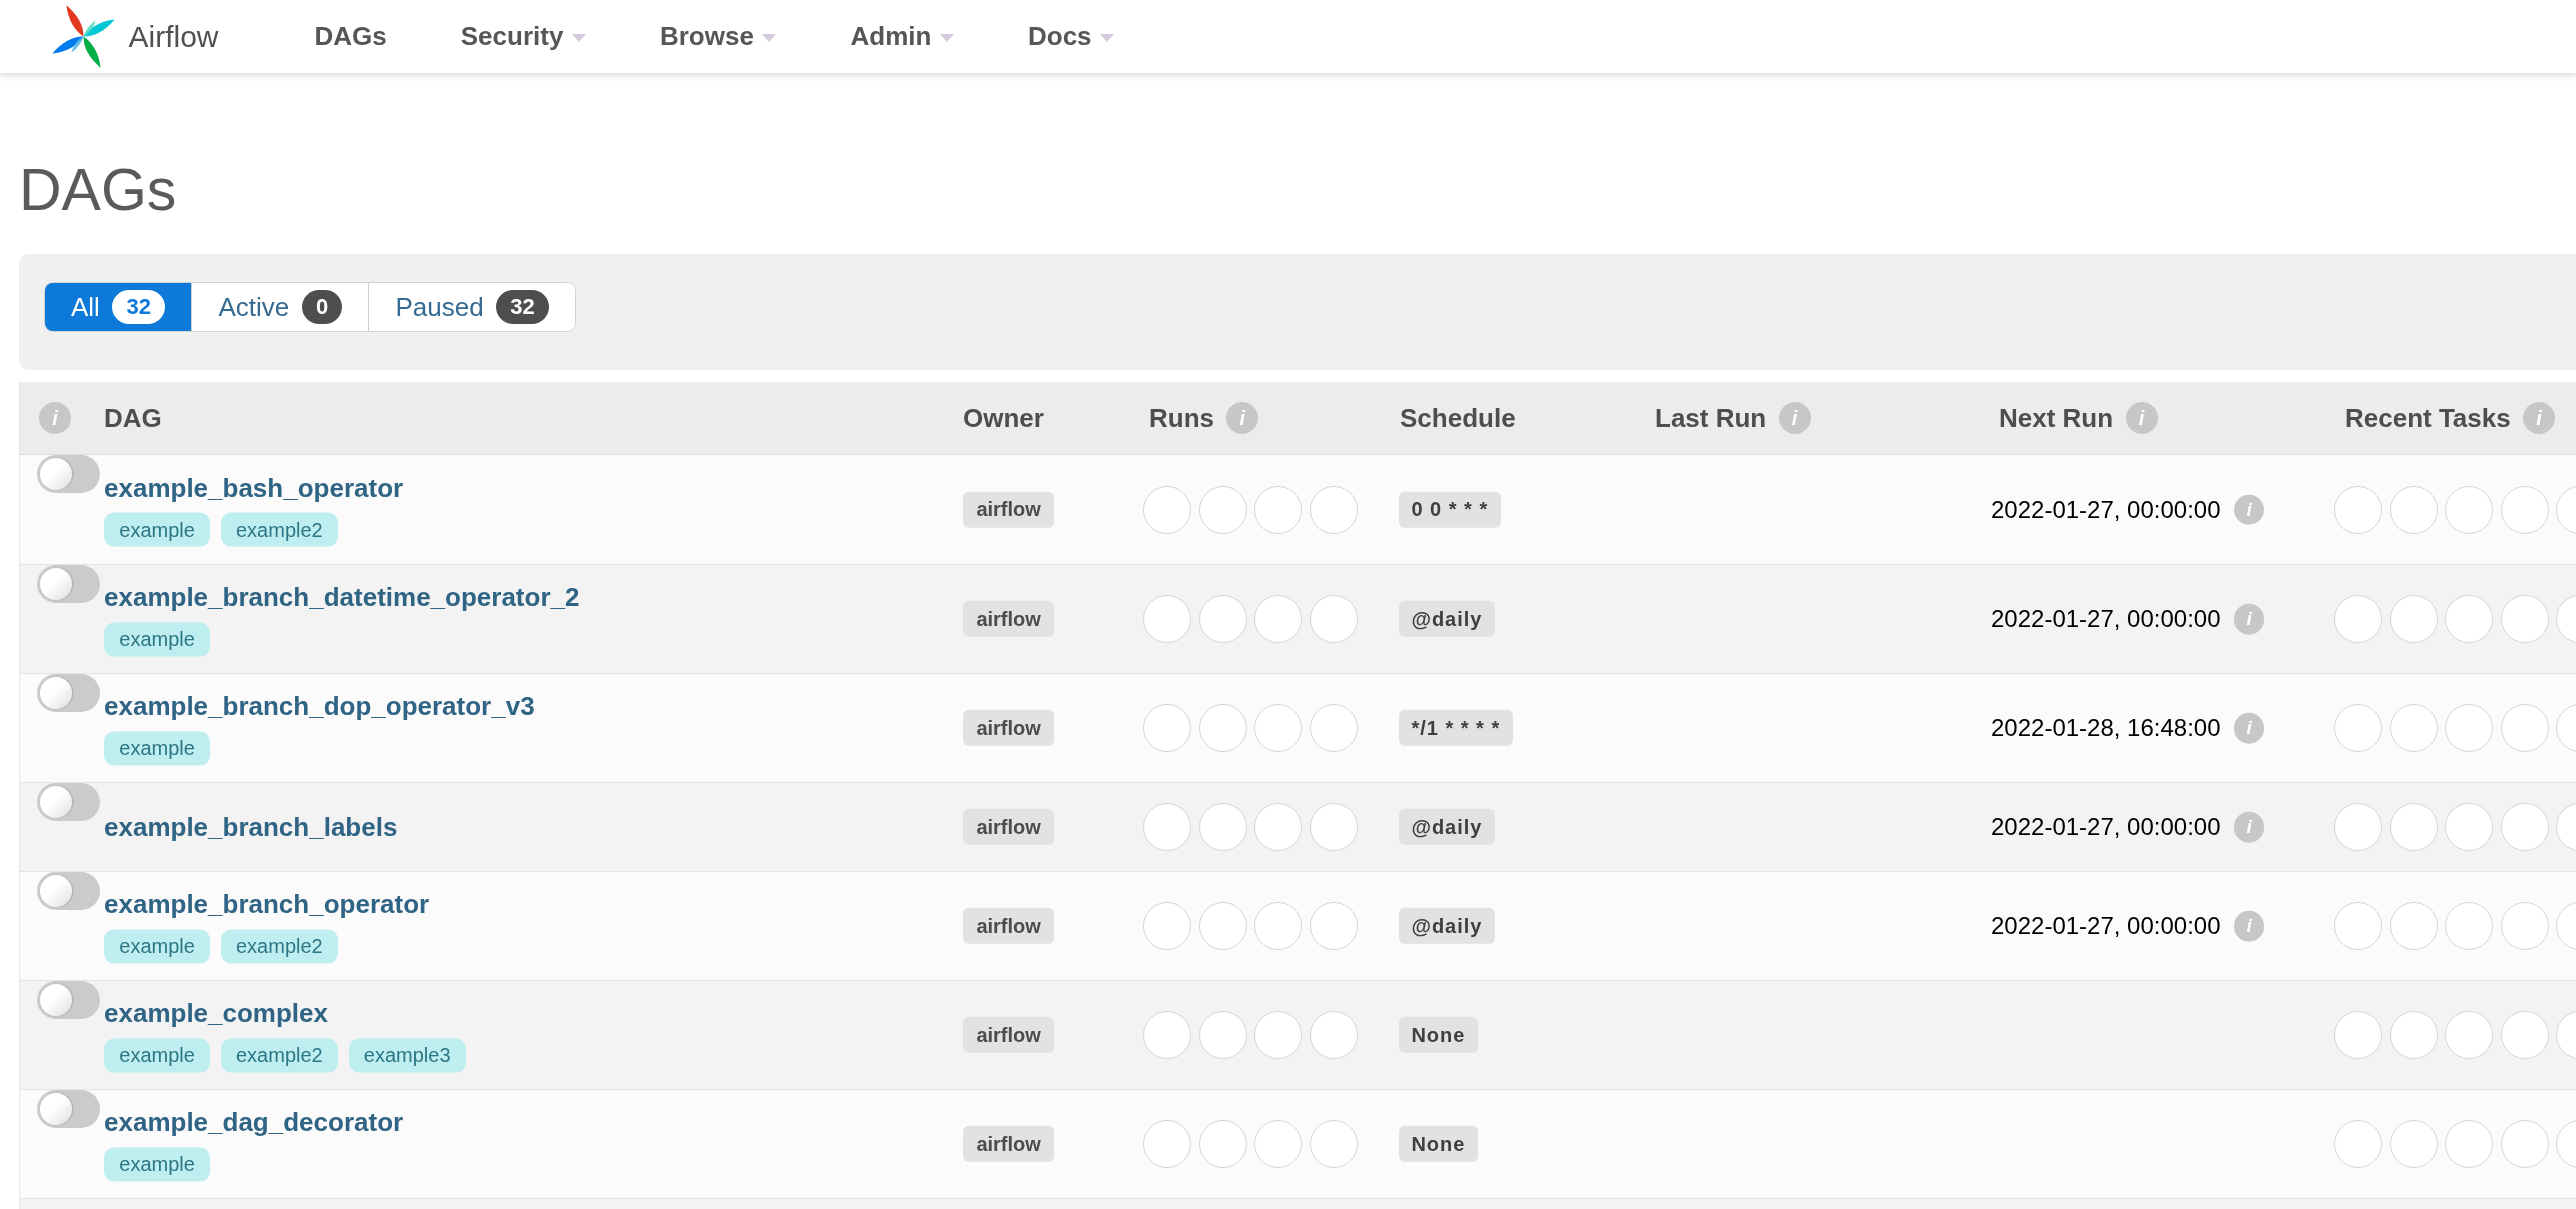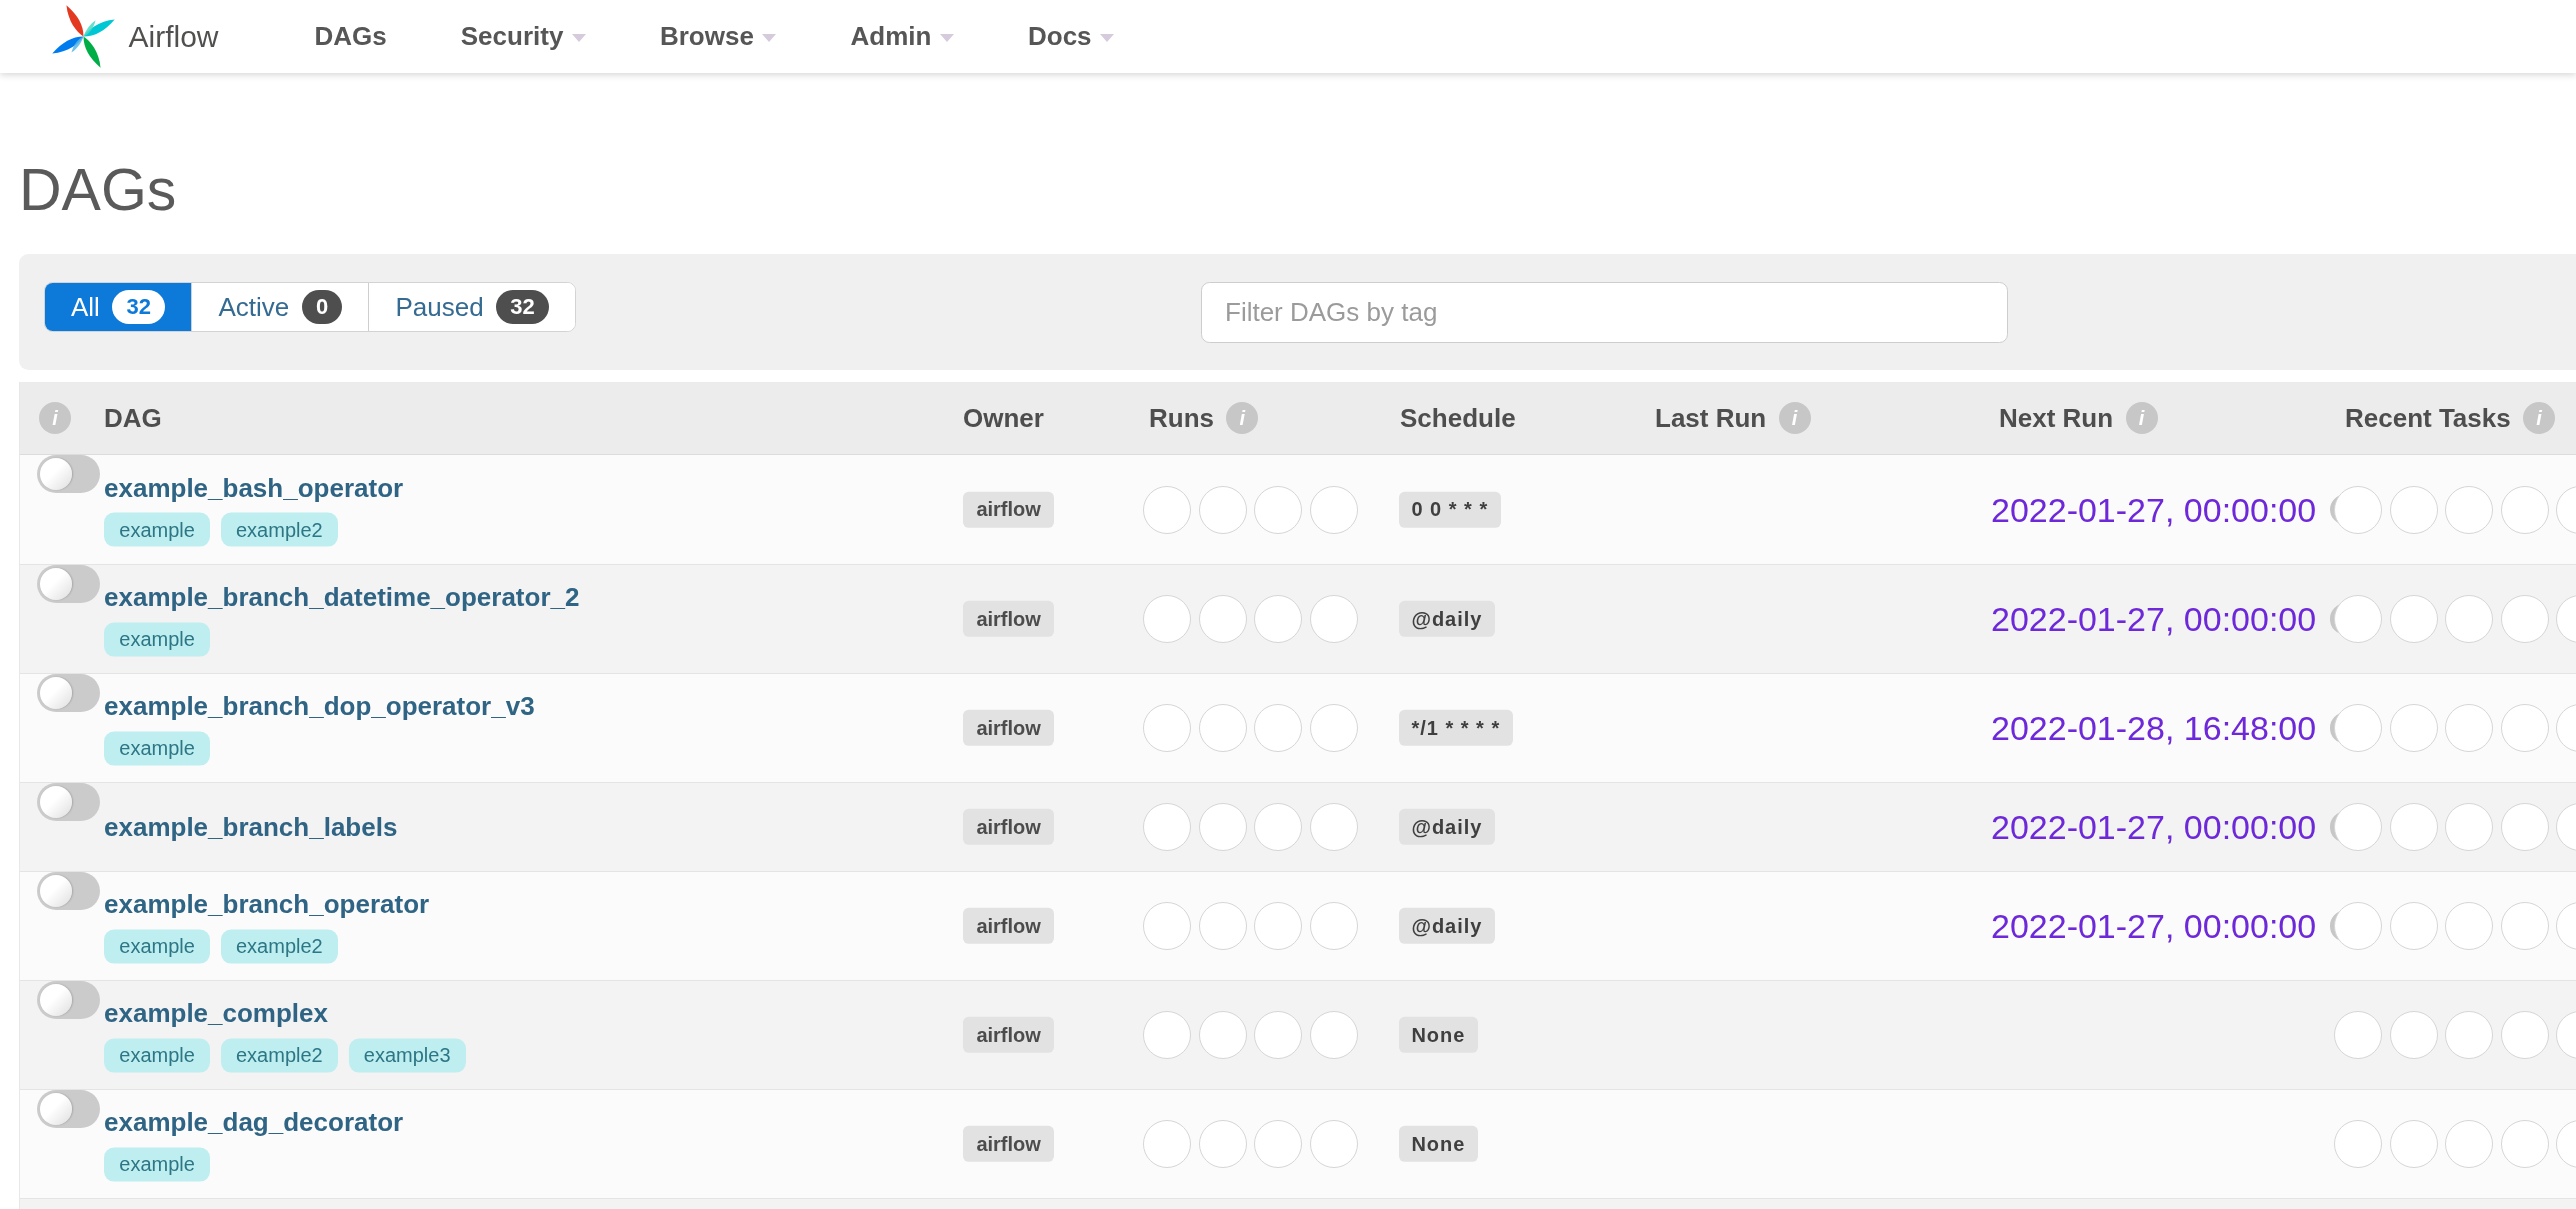--- a/index.html
+++ b/index.html
@@ -112,21 +112,21 @@
   .cell-recent { left: 2314px; display: flex; gap: 7.6px; }
   .status-circle {
     width: 48px; height: 48px; border-radius: 50%; background: #fff;
     border: 1.9px solid #d6d6d6; flex: 0 0 auto; cursor: pointer;
   }
   .schedule-badge {
     left: 1379px; background: #e2e2e2; color: #3f3f3f; font-size: 20px; font-weight: bold;
     border-radius: 5.7px; padding: 6.7px 12.4px; white-space: nowrap; letter-spacing: 1px;
   }
   .cell-next { left: 1971px; display: flex; align-items: center; gap: 13.4px; }
-  .next-date { font-size: 34px; color: #6d28d9; white-space: nowrap; }
+  .next-date { font-size: 24px; color: #000000; white-space: nowrap; }
   .row-sliver { height: 13.4px; border-top: 1px solid #e4e4e4; background: #f3f3f3; }
 </style>
 </head>
 <body>
 
 <header class="navbar">
   <a class="brand">
     <svg width="71" height="71" viewBox="0 0 100 100">
       <g>
         <path fill="#e43921" d="M50 50 C 40 44, 28 28, 26 6 C 42 20, 50 34, 50 50 Z"></path>
@@ -172,21 +172,20 @@
       </button>
       <button class="tab">
         <span>Active</span>
         <span class="tab-count">0</span>
       </button>
       <button class="tab">
         <span>Paused</span>
         <span class="tab-count">32</span>
       </button>
     </div>
-  <input class="tag-filter" type="text" placeholder="Filter DAGs by tag" style="">
 </div>
 
 <div class="dagtable">
   <div class="thead">
     <div class="th th-lead">
         <span class="info-icon">i</span>
       </div>
     <div class="th col-dag">
         <span>DAG</span>
       </div>

